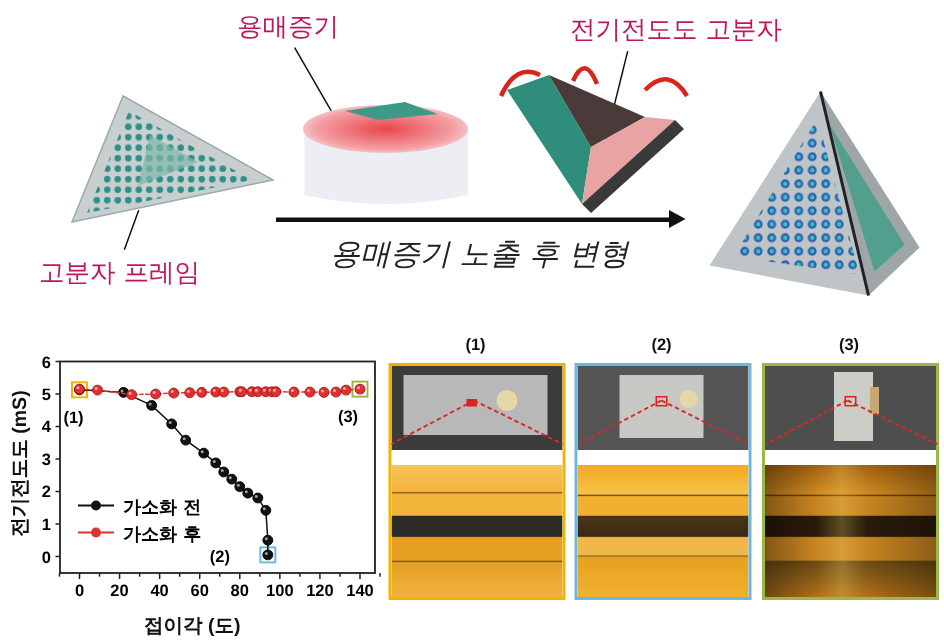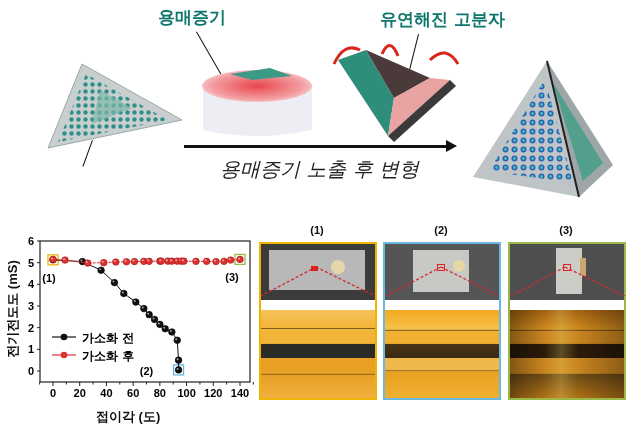--- a/index.html
+++ b/index.html
@@ -1,18 +1,18 @@
 <!DOCTYPE html>
 <html><head>
 <meta charset="utf-8">
 <style>
   html,body{margin:0;padding:0;background:#ffffff;}
   body{width:629px;height:428px;position:relative;overflow:hidden;font-family:"Liberation Sans","DejaVu Sans",sans-serif;color:#111;}
   .abs{position:absolute;}
-  .label-bold{font-weight:bold;font-size:17px;color:#0f766e;white-space:nowrap;font-family:"DejaVu Sans",sans-serif;}
+  .label-bold{font-weight:normal;font-size:17px;color:#be185d;white-space:nowrap;font-family:"DejaVu Sans",sans-serif;}
   .caption{font-style:italic;font-size:20px;color:#222;white-space:nowrap;font-family:"DejaVu Sans",sans-serif;}
   .panel-title{font-weight:bold;font-size:11px;text-align:center;font-family:"Liberation Sans",sans-serif;}
   .panel{position:absolute;box-sizing:border-box;border-width:2px;border-style:solid;overflow:hidden;}
   .photo-top{position:absolute;left:0;top:0;right:0;height:56px;background:#3b3b3b;}
   .photo-gap{position:absolute;left:0;right:0;top:56px;height:10px;background:#ffffff;}
   .micro{position:absolute;left:0;right:0;top:66px;bottom:0;}
   .axis-text{font-size:10px;font-weight:bold;font-family:"Liberation Sans",sans-serif;text-align:center;}
 </style>
 </head>
 <body>
@@ -23,37 +23,38 @@
     <defs>
       <pattern id="dots" width="7" height="7" patternUnits="userSpaceOnUse">
         <circle cx="3.5" cy="3.5" r="2.2" fill="#2e8f8a"></circle>
       </pattern>
     </defs>
     <polygon points="42,4 142,60 8,88" fill="#c9cfcf" stroke="#9aa" stroke-width="1"></polygon>
     <polygon points="46,14 128,60 18,82" fill="url(#dots)"></polygon>
     <polygon points="60,30 92,48 52,64" fill="#7fb8a8" opacity="0.7"></polygon>
   </svg>
   <div class="abs" style="left:92px;top:140px;width:1px;height:28px;background:#111;transform:rotate(20deg);transform-origin:top left;"></div>
+  <div class="abs label-bold" style="left:26px;top:170px;">고분자 프레임</div>
 
   <div class="abs label-bold" style="left:158px;top:6px;">용매증기</div>
   <div class="abs" style="left:196px;top:32px;width:1px;height:62px;background:#111;transform:rotate(-30deg);transform-origin:top left;"></div>
   <svg class="abs" style="left:200px;top:62px;" width="115" height="80" viewBox="0 0 115 80">
     <defs>
       <radialGradient id="vap" cx="0.5" cy="0.5" r="0.6">
         <stop offset="0" stop-color="#e8464c"></stop>
         <stop offset="0.7" stop-color="#f3a0a4"></stop>
         <stop offset="1" stop-color="#fbe6e8"></stop>
       </radialGradient>
     </defs>
     <path d="M3,24 L3,68 Q57,80 112,68 L112,24 Z" fill="#eceef3"></path>
     <ellipse cx="57" cy="24" rx="55" ry="16" fill="url(#vap)"></ellipse>
     <polygon points="30,12 70,6 92,14 52,18" fill="#3c9a87"></polygon>
   </svg>
 
-  <div class="abs label-bold" style="left:380px;top:8px;">유연해진 고분자</div>
+  <div class="abs label-bold" style="left:380px;top:8px;">전기전도도 고분자</div>
   <div class="abs" style="left:418px;top:34px;width:1px;height:70px;background:#111;transform:rotate(14deg);transform-origin:top left;"></div>
   <svg class="abs" style="left:330px;top:38px;" width="130" height="105" viewBox="0 0 130 105">
     <polygon points="8,22 58,98 64,60 36,12" fill="#2f8d7c"></polygon>
     <polygon points="36,12 64,60 100,40" fill="#4a3a3a"></polygon>
     <polygon points="64,60 58,98 120,42 100,40" fill="#e9a3a3"></polygon>
     <polygon points="58,98 120,42 126,48 64,104" fill="#3a3a3a"></polygon>
     <path d="M4,26 Q14,4 30,12" fill="none" stroke="#d9261c" stroke-width="3"></path>
     <path d="M52,16 Q60,-2 68,18" fill="none" stroke="#d9261c" stroke-width="3"></path>
     <path d="M100,22 Q116,6 128,26" fill="none" stroke="#d9261c" stroke-width="3"></path>
   </svg>

